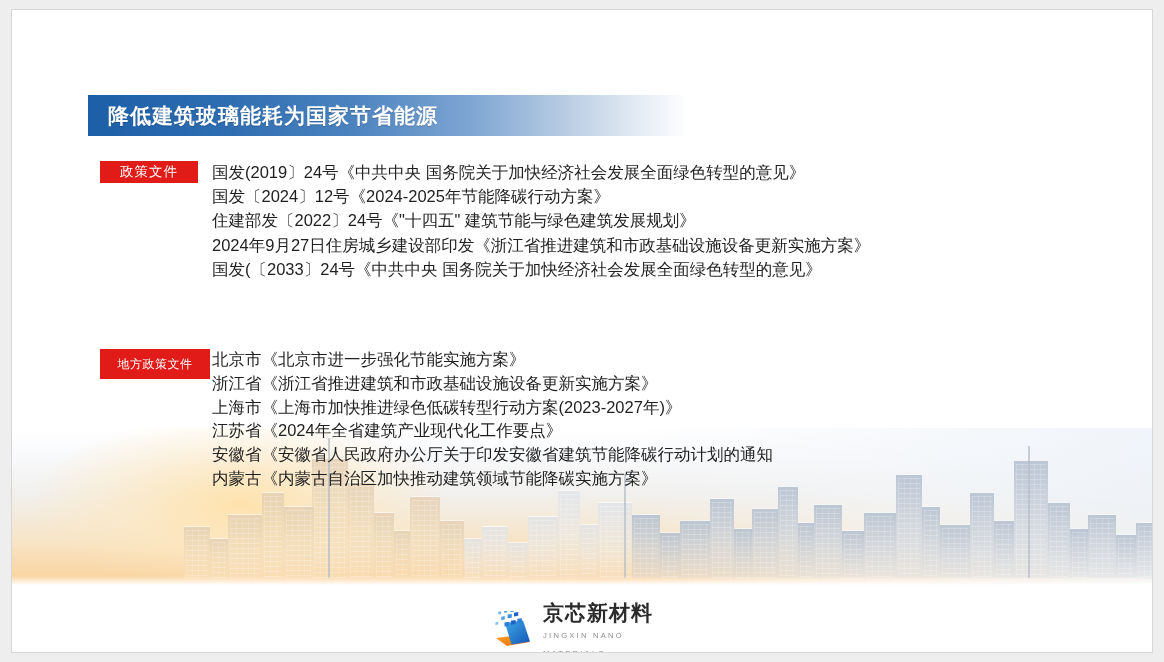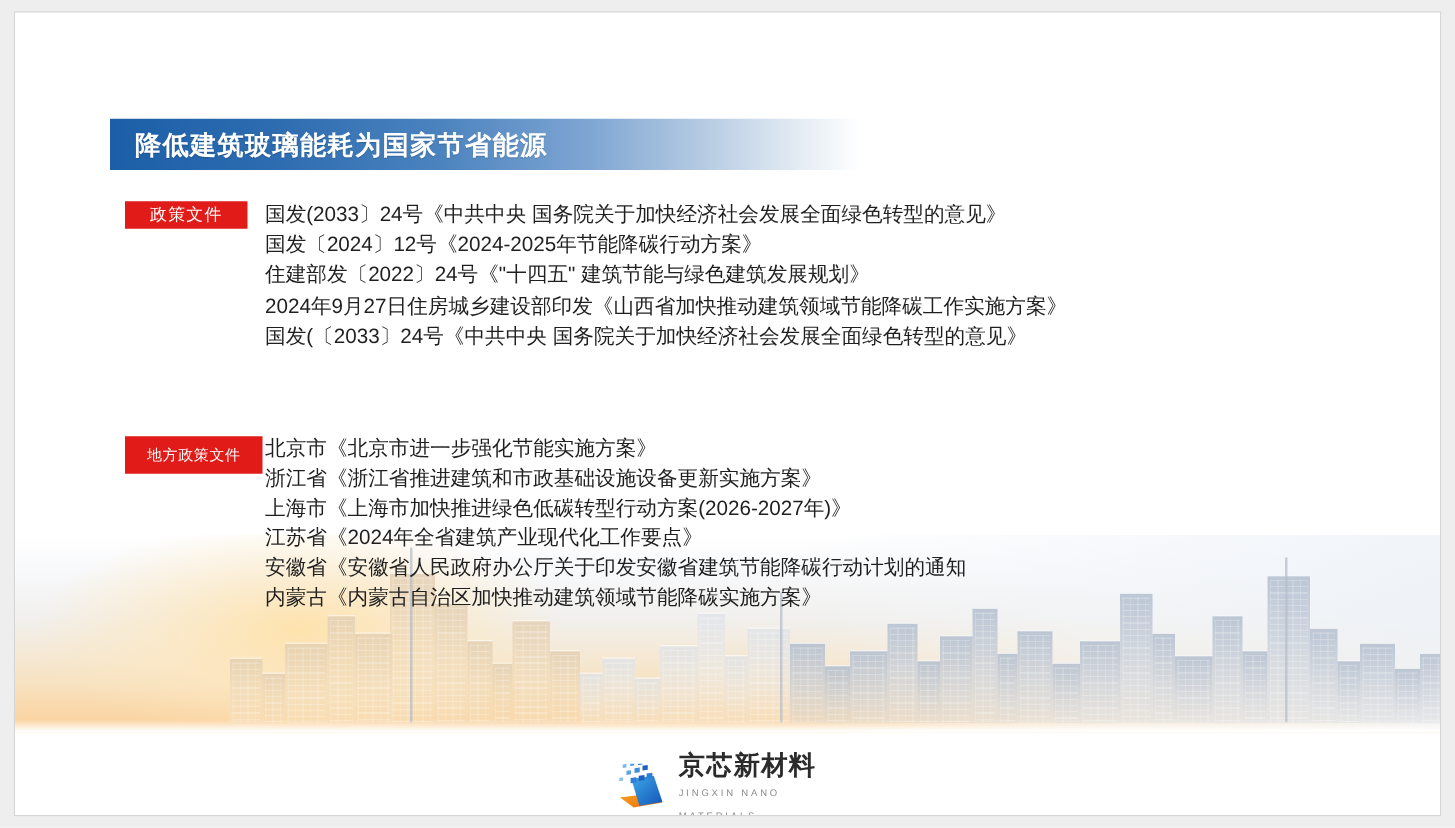--- a/index.html
+++ b/index.html
@@ -240,33 +240,33 @@
     <div class="band-fade-bottom"></div>
   </div>
 
   <div class="title-bar">
     <span class="title-text">降低建筑玻璃能耗为国家节省能源</span>
   </div>
 
   <div class="badge badge-national">政策文件</div>
 
   <div class="list list-national">
-    <span class="line">国发(2033〕24号《中共中央 国务院关于加快经济社会发展全面绿色转型的意见》</span>
+    <span class="line">国发(2019〕24号《中共中央 国务院关于加快经济社会发展全面绿色转型的意见》</span>
     <span class="line">国发〔2024〕12号《2024-2025年节能降碳行动方案》</span>
     <span class="line">住建部发〔2022〕24号《"十四五" 建筑节能与绿色建筑发展规划》</span>
-    <span class="line">2024年9月27日住房城乡建设部印发《山西省加快推动建筑领域节能降碳工作实施方案》</span>
+    <span class="line">2024年9月27日住房城乡建设部印发《浙江省推进建筑和市政基础设施设备更新实施方案》</span>
     <span class="line">国发(〔2033〕24号《中共中央 国务院关于加快经济社会发展全面绿色转型的意见》</span>
   </div>
 
   <div class="badge badge-local">地方政策文件</div>
 
   <div class="list list-local">
     <span class="line">北京市《北京市进一步强化节能实施方案》</span>
     <span class="line">浙江省《浙江省推进建筑和市政基础设施设备更新实施方案》</span>
-    <span class="line">上海市《上海市加快推进绿色低碳转型行动方案(2026-2027年)》</span>
+    <span class="line">上海市《上海市加快推进绿色低碳转型行动方案(2023-2027年)》</span>
     <span class="line">江苏省《2024年全省建筑产业现代化工作要点》</span>
     <span class="line">安徽省《安徽省人民政府办公厅关于印发安徽省建筑节能降碳行动计划的通知</span>
     <span class="line">内蒙古《内蒙古自治区加快推动建筑领域节能降碳实施方案》</span>
   </div>
 
   <div class="logo">
     <span class="logo-mark">
       <svg viewBox="0 0 46 40" width="46" height="40" aria-hidden="true">
         <defs>
           <linearGradient id="gOrange" x1="0" y1="0" x2="1" y2="1">

